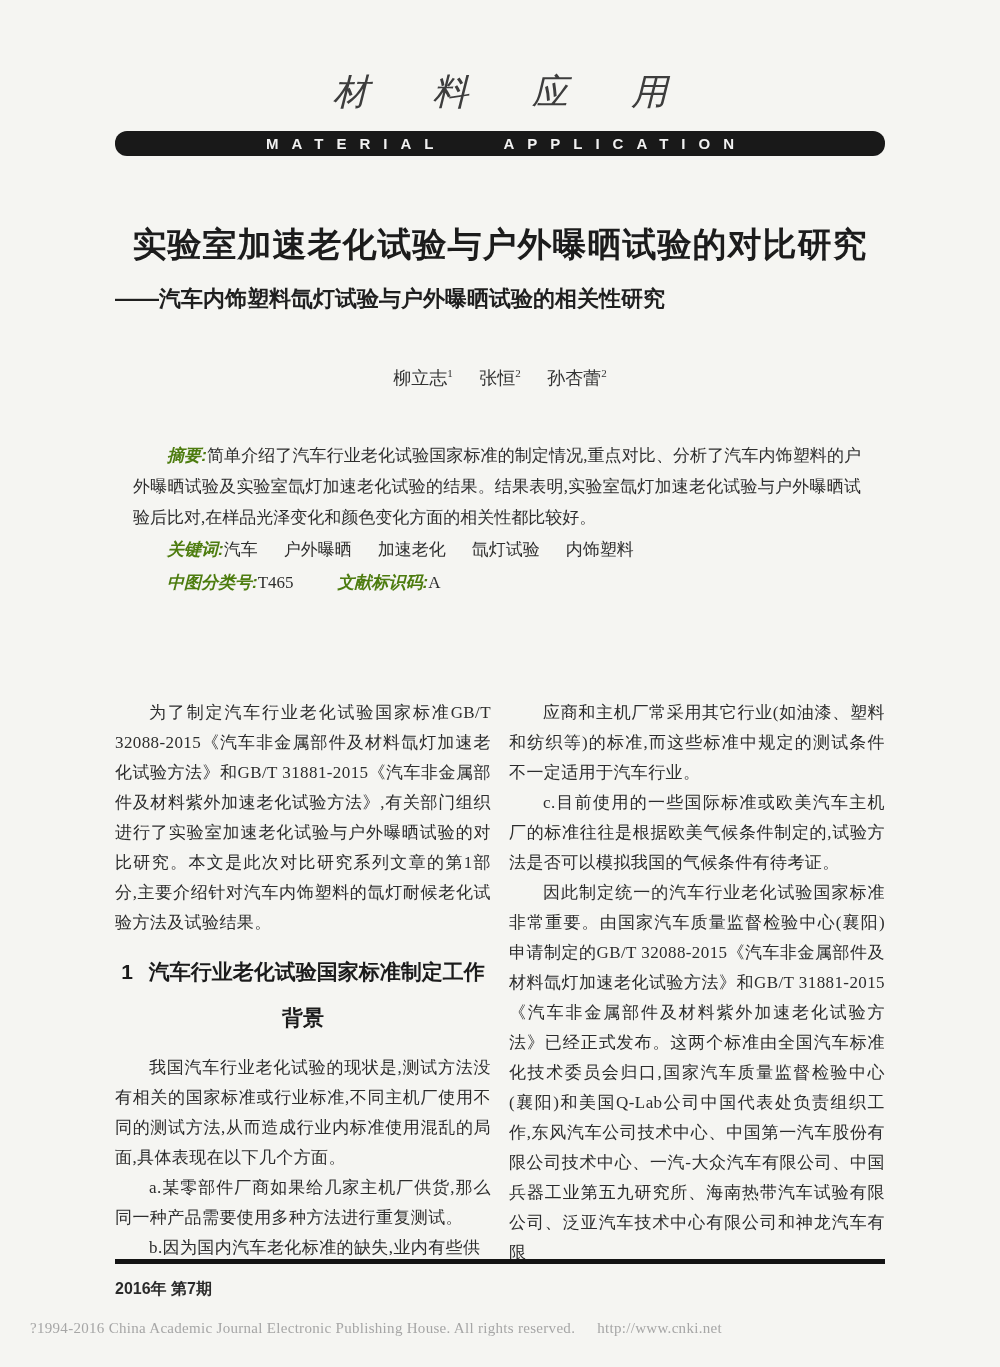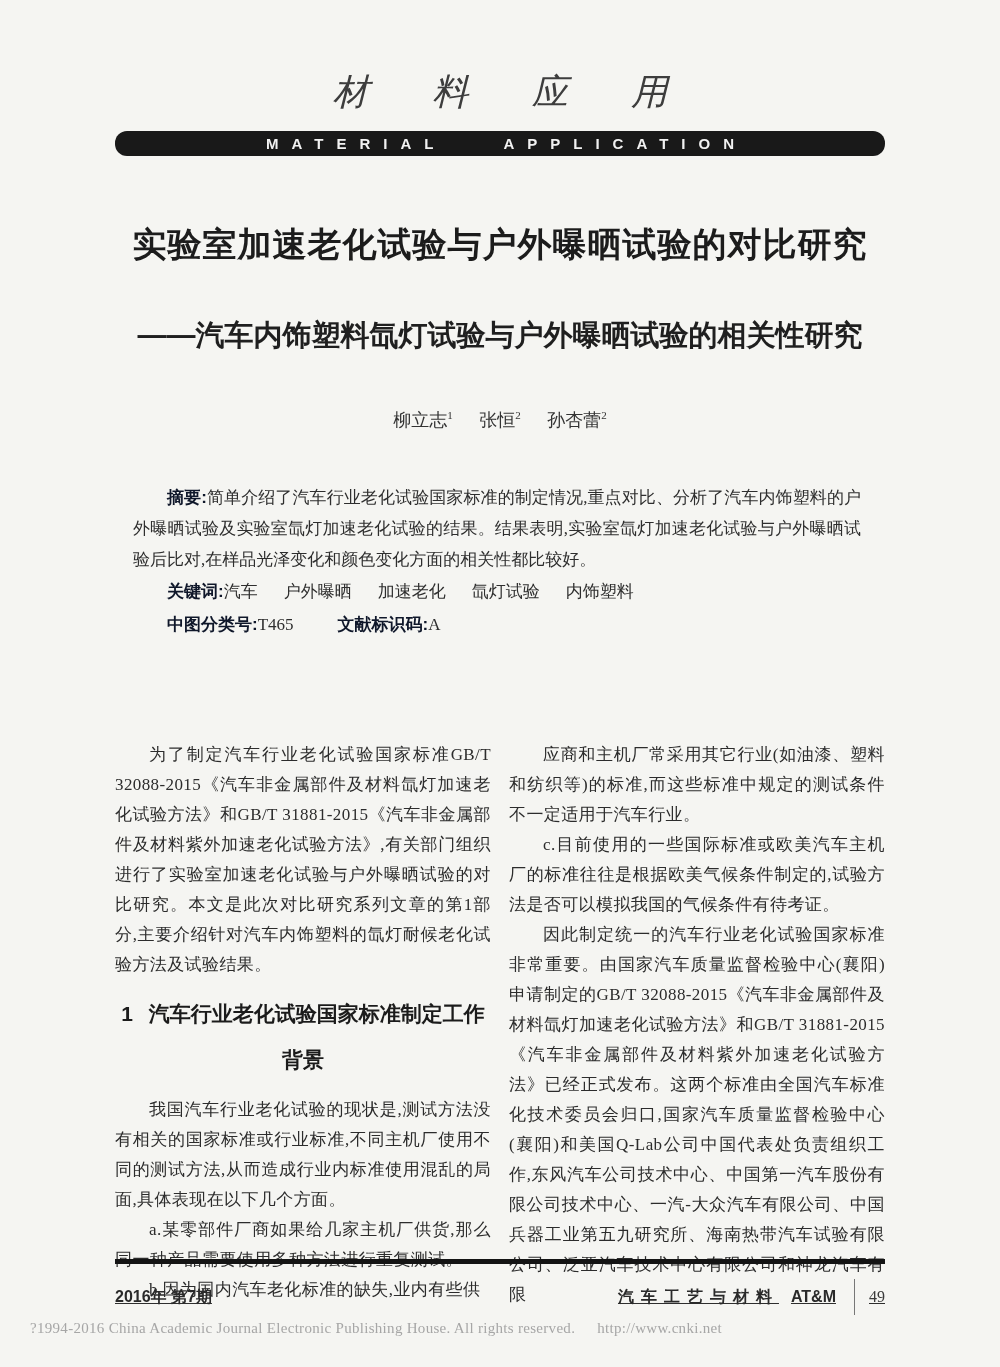--- a/index.html
+++ b/index.html
@@ -51,24 +51,23 @@
   .title-main {
     margin-top: 66px;
     text-align: center;
     font-family: "Liberation Sans", sans-serif;
     font-size: 34px;
     font-weight: bold;
     letter-spacing: 1px;
     color: #1c1c1c;
   }
   .title-sub {
-    margin-top: 48px;
-    text-align: center;
-    font-family: "Liberation Sans", sans-serif;
-    font-size: 29px;
+    margin-top: 16px;
+    font-family: "Liberation Sans", sans-serif;
+    font-size: 22px;
     font-weight: bold;
     color: #1f1f1f;
   }
 
   
   .authors {
     margin-top: 52px;
     text-align: center;
     font-size: 18px;
     color: #333;
@@ -86,21 +85,22 @@
   .abstract-block {
     margin-top: 50px;
     padding-left: 18px;
     padding-right: 24px;
     font-size: 17px;
     line-height: 31px;
   }
   .abstract-block .lbl {
     font-family: "Liberation Sans", sans-serif;
     font-weight: bold;
-    color: #0f172a;
+    color: #4d7c0f;
+    font-style: italic;
   }
   .abstract-p { text-indent: 2em; text-align: justify; }
   .keywords-line { text-indent: 2em; margin-top: 1px; }
   .kw { margin-left: 26px; }
   .kw.first { margin-left: 0; }
   .clc-line { text-indent: 2em; margin-top: 2px; }
   .clc-line .val { margin-right: 44px; }
 
   
   .columns {
@@ -130,21 +130,20 @@
 
   
   .footer { position: absolute; left: 0; top: 1259px; width: 1000px; }
   .footer-rule { margin: 0 115px; height: 5px; background: #141414; }
   .footer-row {
     margin: 0 115px;
     padding-top: 15px;
     display: flex;
     justify-content: space-between;
     align-items: center;
-    text-decoration: underline;
   }
   .footer-issue {
     font-family: "Liberation Sans", sans-serif;
     font-size: 16px;
     font-weight: bold;
     color: #2a2a2a;
   }
   .footer-right { display: flex; align-items: center; }
   .journal-cn {
     font-family: "Liberation Sans", sans-serif;
@@ -219,25 +218,19 @@
         <p>c.目前使用的一些国际标准或欧美汽车主机厂的标准往往是根据欧美气候条件制定的,试验方法是否可以模拟我国的气候条件有待考证。</p>
         <p>因此制定统一的汽车行业老化试验国家标准非常重要。由国家汽车质量监督检验中心(襄阳)申请制定的GB/T 32088-2015《汽车非金属部件及材料氙灯加速老化试验方法》和GB/T 31881-2015《汽车非金属部件及材料紫外加速老化试验方法》已经正式发布。这两个标准由全国汽车标准化技术委员会归口,国家汽车质量监督检验中心(襄阳)和美国Q-Lab公司中国代表处负责组织工作,东风汽车公司技术中心、中国第一汽车股份有限公司技术中心、一汽-大众汽车有限公司、中国兵器工业第五九研究所、海南热带汽车试验有限公司、泛亚汽车技术中心有限公司和神龙汽车有限</p>
       </div>
     </div>
   </div>
 
   <div class="footer">
     <div class="footer-rule"></div>
     <div class="footer-row">
       <span class="footer-issue">2016年 第7期</span>
-      <span class="footer-right">
-        <span class="journal-cn">汽车工艺与材料</span>
-        <span class="journal-abbr">AT&amp;M</span>
-        <span class="page-divider"></span>
-        <span class="page-num">49</span>
-      </span>
     </div>
   </div>
 
   <div class="copyright">
     <span>?1994-2016 China Academic Journal Electronic Publishing House. All rights reserved.</span><span class="url">http://www.cnki.net</span>
   </div>
 </div>
 
 </body></html>

